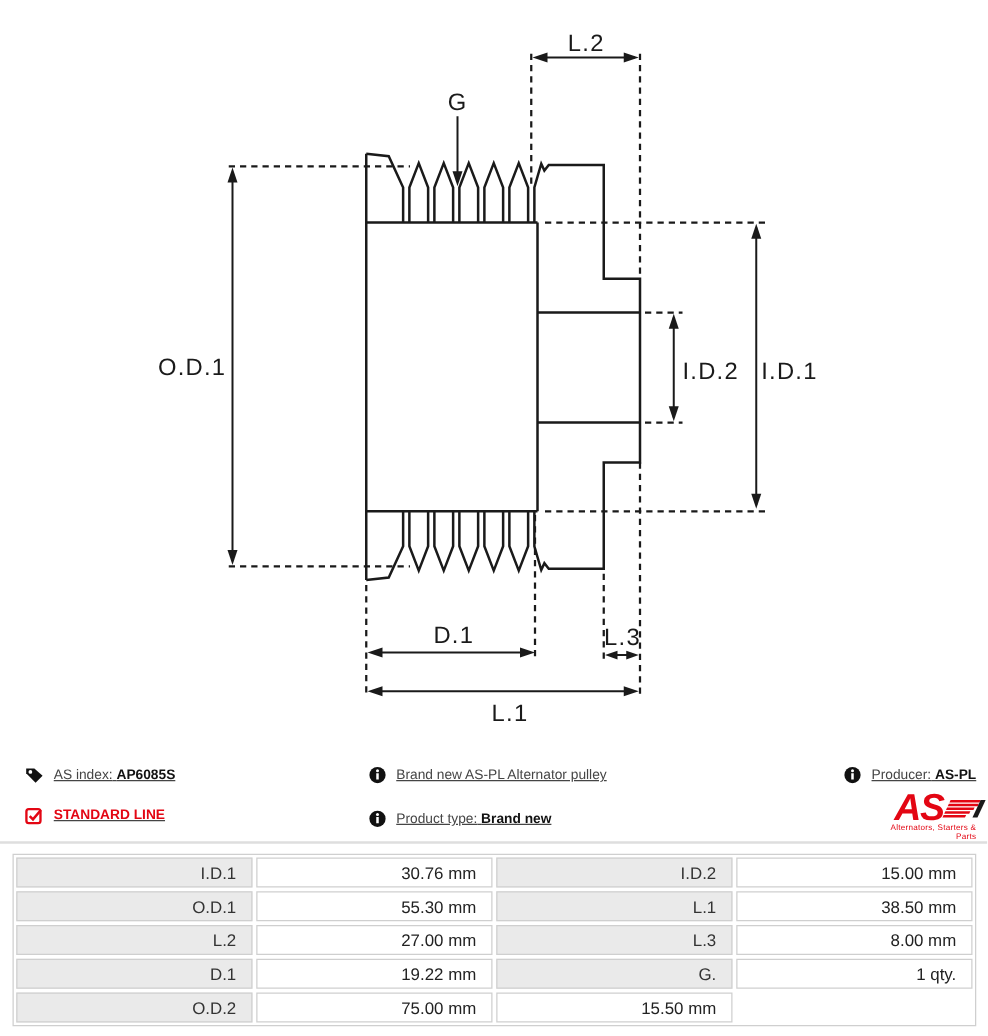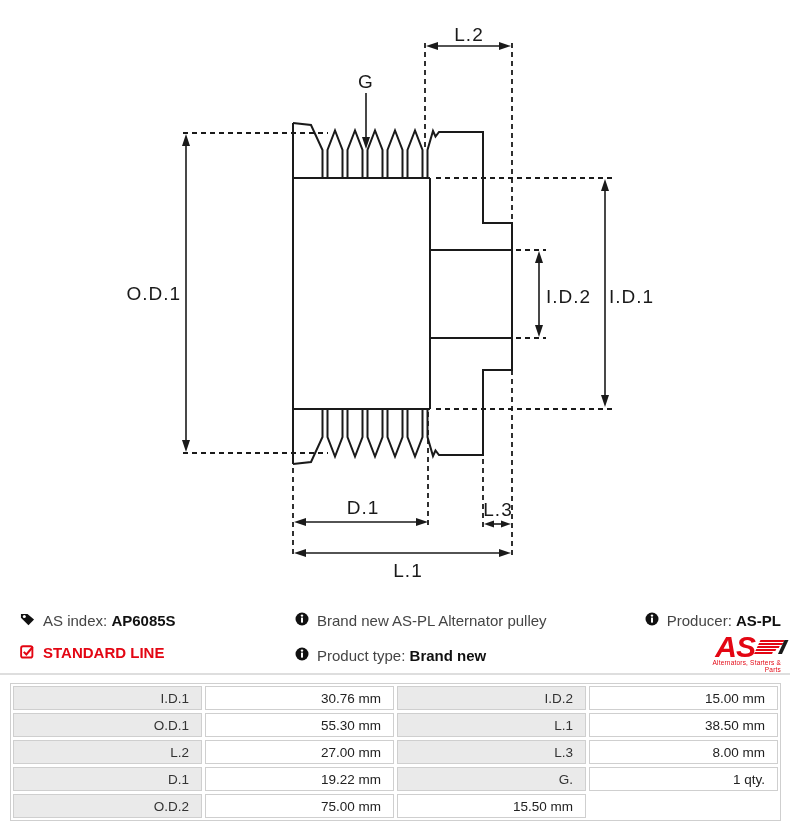--- a/index.html
+++ b/index.html
@@ -9,22 +9,22 @@
   
   .drawing{position:absolute;top:0;left:0;}
   .drawing .solid{fill:none;stroke:#1a1a1a;stroke-width:2;}
   .drawing .dashed{fill:none;stroke:#1a1a1a;stroke-width:1.8;stroke-dasharray:5 4;}
   .drawing .dim{fill:none;stroke:#1a1a1a;stroke-width:1.6;}
   .drawing .head{fill:#1a1a1a;stroke:none;}
   .drawing text{fill:#1a1a1a;font-size:19px;letter-spacing:1px;
                 font-family:"Liberation Sans",sans-serif;font-weight:400;}
 
   
-  .inforow{position:absolute;display:flex;gap:8px;height:16px;
-           font-size:15px;color:#454545;white-space:nowrap;}
+  .inforow{position:absolute;display:flex;align-items:center;gap:8px;height:16px;
+           font-size:11px;color:#454545;white-space:nowrap;text-decoration:underline;}
   .inforow b{color:#111;}
   .red{color:#e30613;font-weight:bold;}
   .icn{flex:0 0 auto;display:block;}
 
   .as-logo{position:absolute;top:637px;right:9px;width:78px;text-align:right;}
   .as-logo-mark{display:flex;justify-content:flex-end;align-items:center;height:20px;}
   .as-logo-text{font-style:italic;font-weight:bold;font-size:30px;line-height:20px;
                 color:#e30613;letter-spacing:-1px;}
   .as-logo-stripes{position:relative;width:24px;height:15px;margin-left:2px;
                    transform:skewX(-25deg);}

